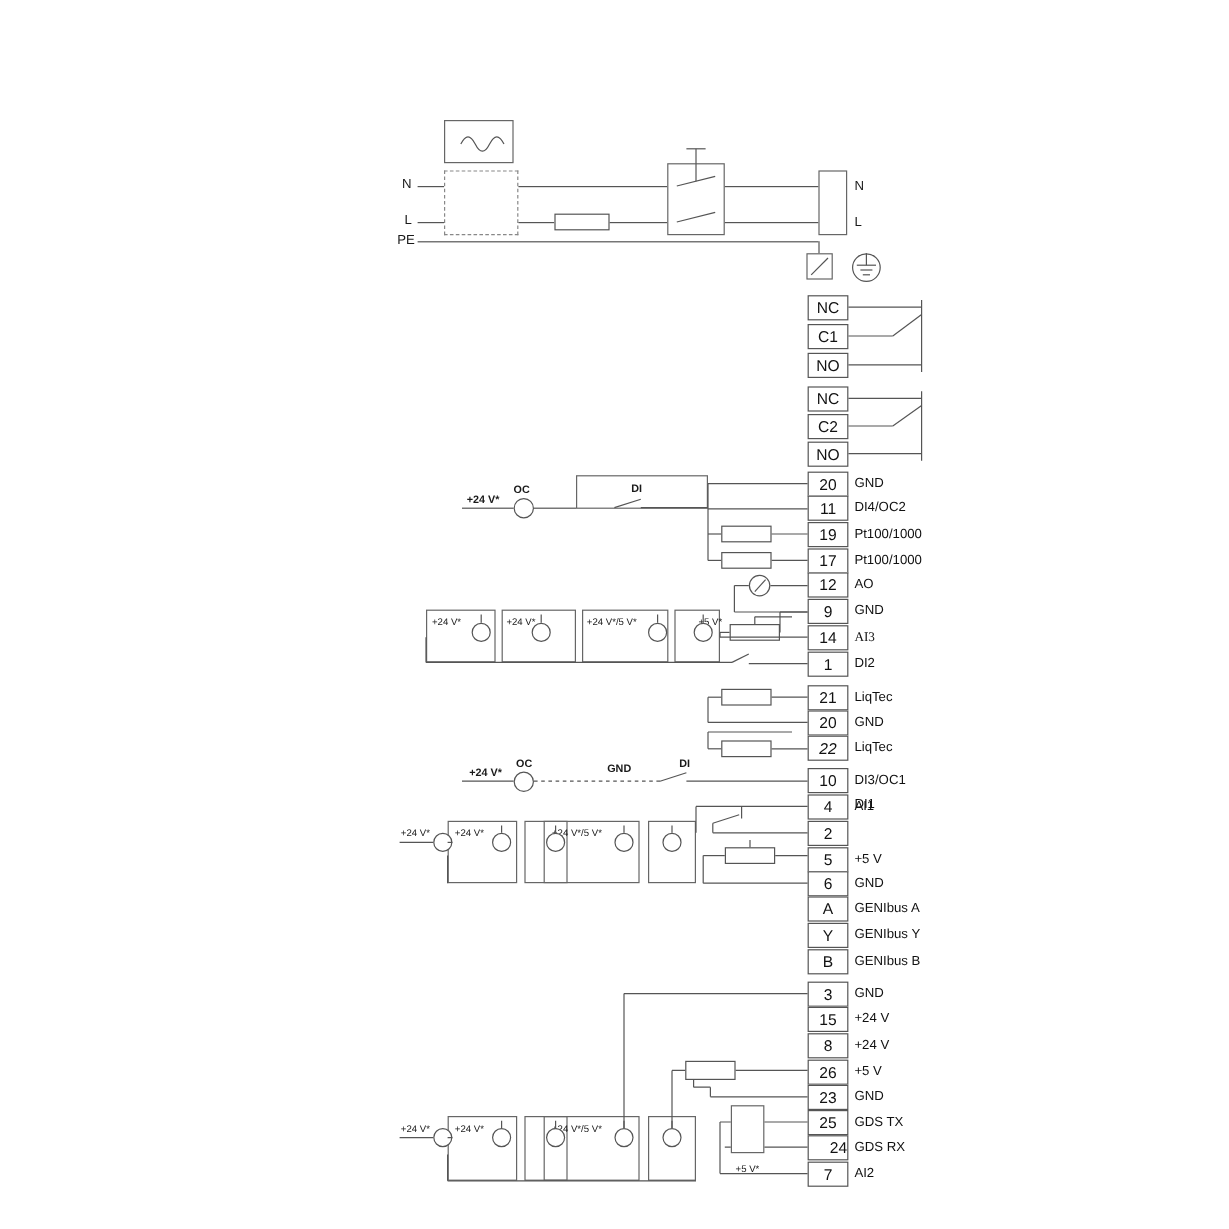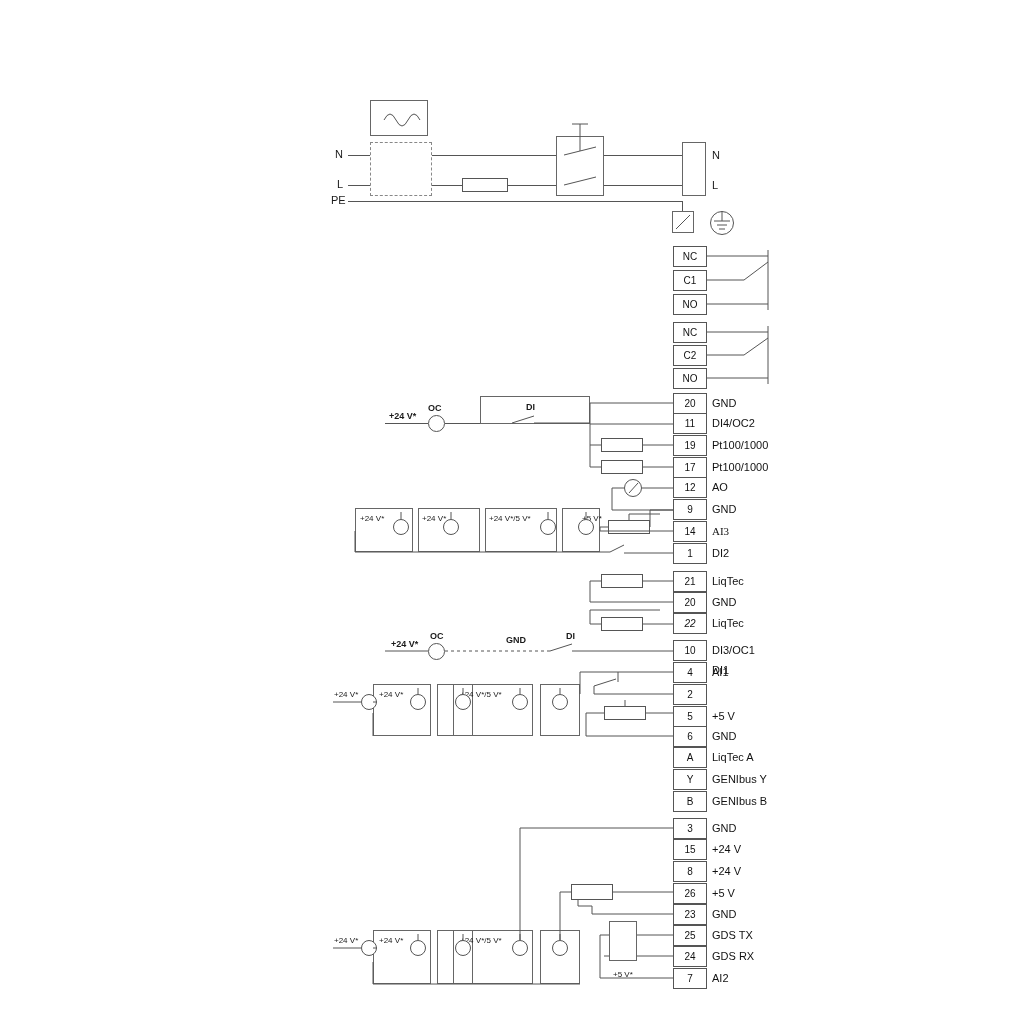--- a/index.html
+++ b/index.html
@@ -24,21 +24,21 @@
     white-space: nowrap;
   }
   .lbl.sm { font-size: 9px; font-weight: bold; }
   .lbl.xs { font-size: 8px; }
   .term {
     position: absolute;
     width: 34px;
     height: 21px;
     border: 1px solid #555;
     box-sizing: border-box;
-    font-size: 10px;
+    font-size: 13px;
     line-height: 19px;
     text-align: center;
     background: #ffffff;
     color: #111;
   }
   .termlbl {
     position: absolute;
     font-size: 11px;
     line-height: 21px;
     height: 21px;
@@ -198,21 +198,21 @@
   <div class="term" style="left:673px;top:684px;">2</div>
   <div class="termlbl" style="left:712px;top:660px;">DI1</div>
 
   <div class="term" style="left:673px;top:706px;">5</div>
   <div class="termlbl" style="left:712px;top:706px;">+5 V</div>
 
   <div class="term" style="left:673px;top:726px;">6</div>
   <div class="termlbl" style="left:712px;top:726px;">GND</div>
 
   <div class="term" style="left:673px;top:747px;">A</div>
-  <div class="termlbl" style="left:712px;top:747px;">LiqTec A</div>
+  <div class="termlbl" style="left:712px;top:747px;">GENIbus A</div>
 
   <div class="term" style="left:673px;top:769px;">Y</div>
   <div class="termlbl" style="left:712px;top:769px;">GENIbus Y</div>
 
   <div class="term" style="left:673px;top:791px;">B</div>
   <div class="termlbl" style="left:712px;top:791px;">GENIbus B</div>
 
   <div class="term" style="left:673px;top:818px;">3</div>
   <div class="termlbl" style="left:712px;top:818px;">GND</div>
 
@@ -224,21 +224,21 @@
 
   <div class="term" style="left:673px;top:883px;">26</div>
   <div class="termlbl" style="left:712px;top:883px;">+5 V</div>
 
   <div class="term" style="left:673px;top:904px;">23</div>
   <div class="termlbl" style="left:712px;top:904px;">GND</div>
 
   <div class="term" style="left:673px;top:925px;">25</div>
   <div class="termlbl" style="left:712px;top:925px;">GDS TX</div>
 
-  <div class="term" style="left:673px;top:946px;">24</div>
+  <div class="term" style="left:673px;top:946px;text-align:right;">24</div>
   <div class="termlbl" style="left:712px;top:946px;">GDS RX</div>
 
   <div class="term" style="left:673px;top:968px;">7</div>
   <div class="termlbl" style="left:712px;top:968px;">AI2</div>
 
   <div class="lbl sm" style="left:389px;top:411px;">+24 V*</div>
   <div class="lbl sm" style="left:428px;top:403px;">OC</div>
   <div class="circ" style="left:428px;top:415px;width:17px;height:17px;"></div>
   <div class="hline" style="left:385px;top:423px;width:43px;"></div>
   <div class="hline" style="left:445px;top:423px;width:35px;"></div>

